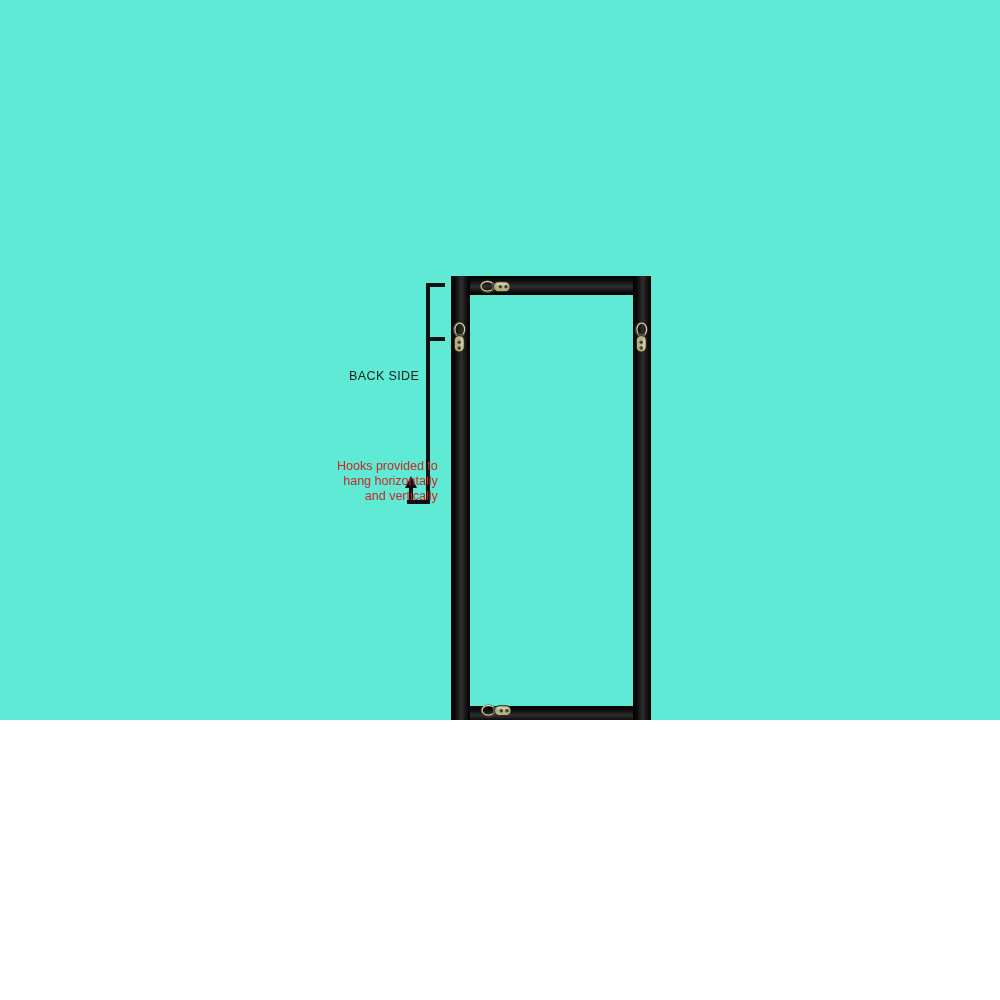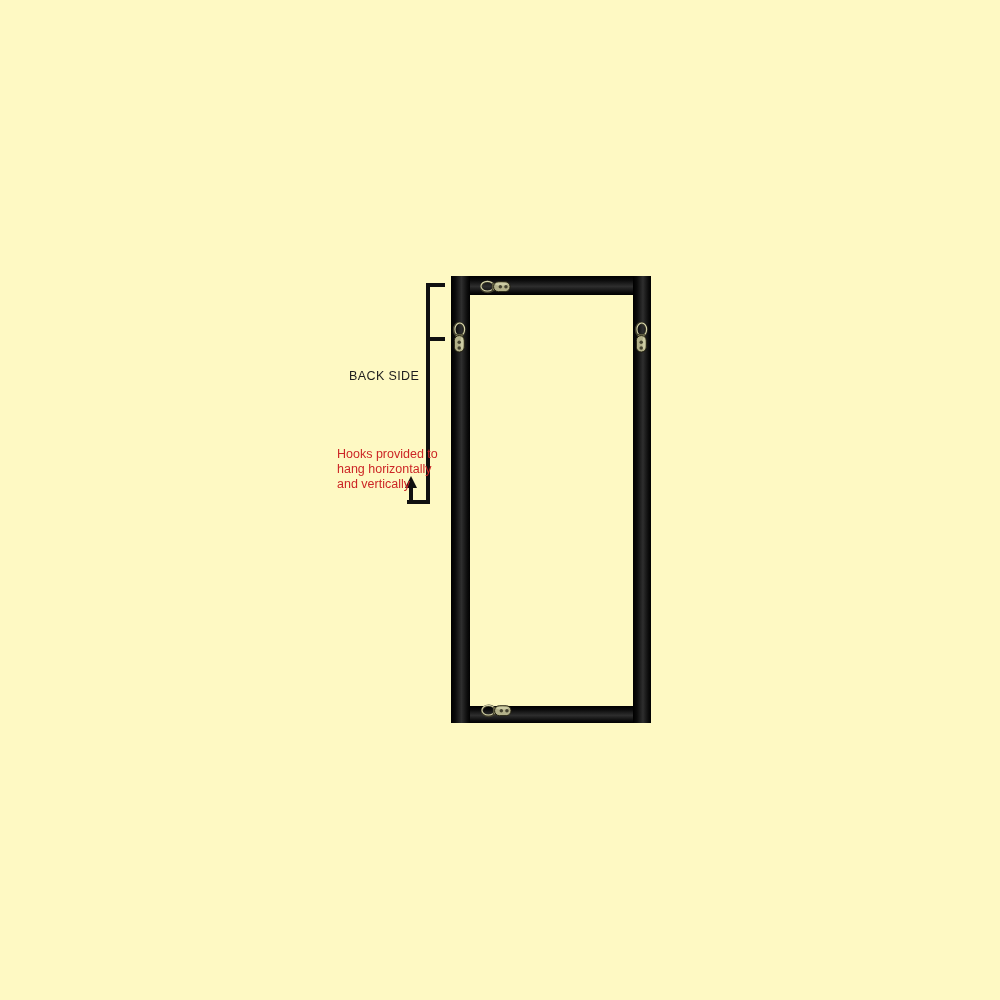--- a/index.html
+++ b/index.html
@@ -4,23 +4,24 @@
 <style>
   html, body {
     margin: 0;
     padding: 0;
     background: #ffffff;
     font-family: "Liberation Sans", sans-serif;
   }
   .stage {
     position: relative;
     width: 1000px;
-    height: 1000px;
-    background: #fef9c3;
+    height: 720px;
+    background: #5eead4;
     overflow: hidden;
+    text-align: right;
   }
 
   
   .frame {
     position: absolute;
     left: 451px;
     top: 276px;
     width: 200px;
     height: 447px;
   }
@@ -74,21 +75,21 @@
   .back-side-label {
     position: absolute;
     left: 349px; top: 369px;
     font-size: 12.5px;
     letter-spacing: 0.4px;
     color: #1e1e1e;
     white-space: nowrap;
   }
   .annotation {
     position: absolute;
-    left: 337px; top: 447px;
+    left: 337px; top: 459px;
     font-size: 12.5px;
     line-height: 15px;
     color: #cc2626;
     white-space: nowrap;
   }
   .annotation div { white-space: nowrap; }
 </style>
 </head>
 <body>
 

